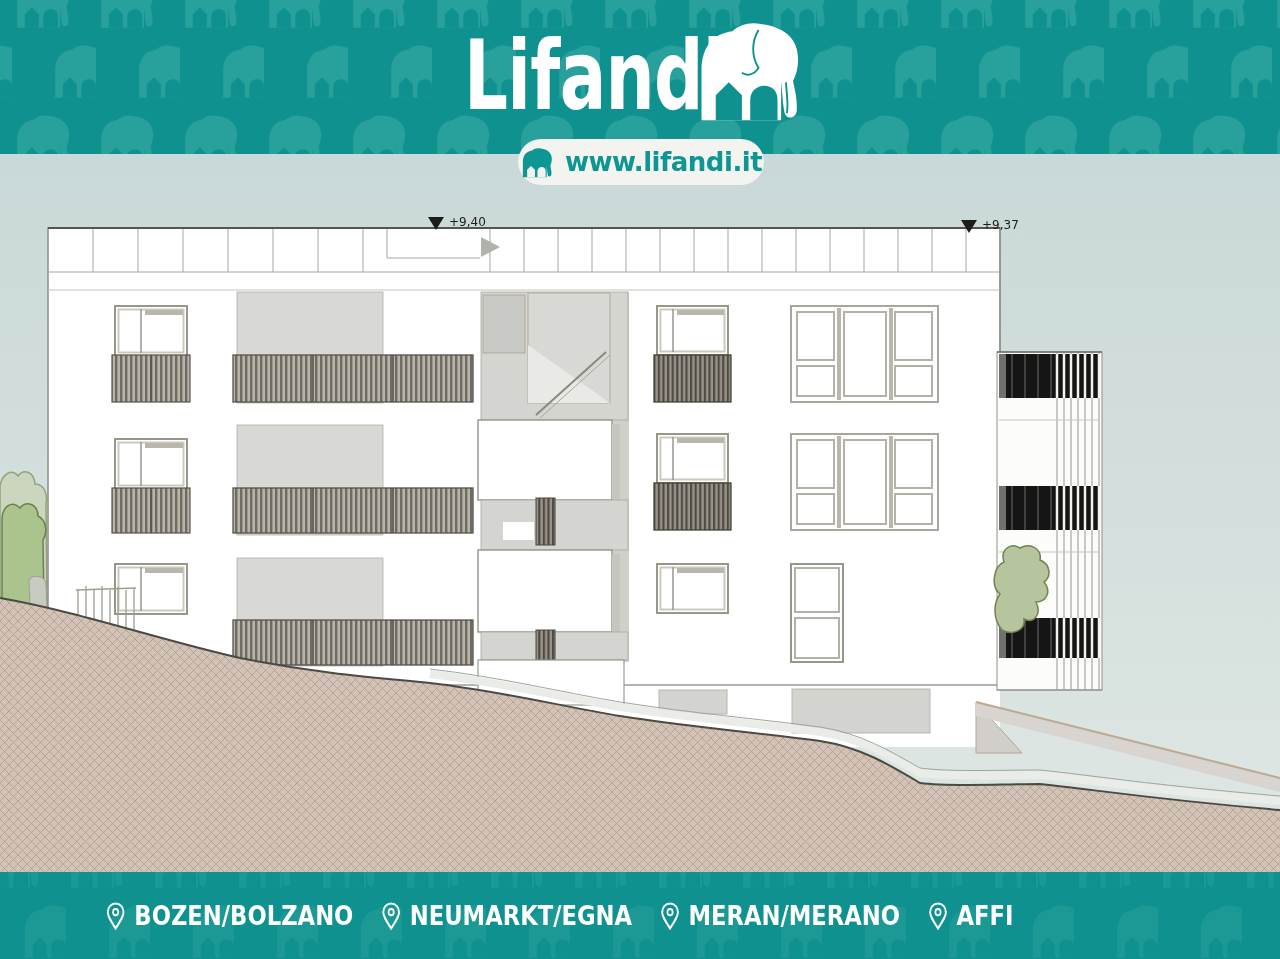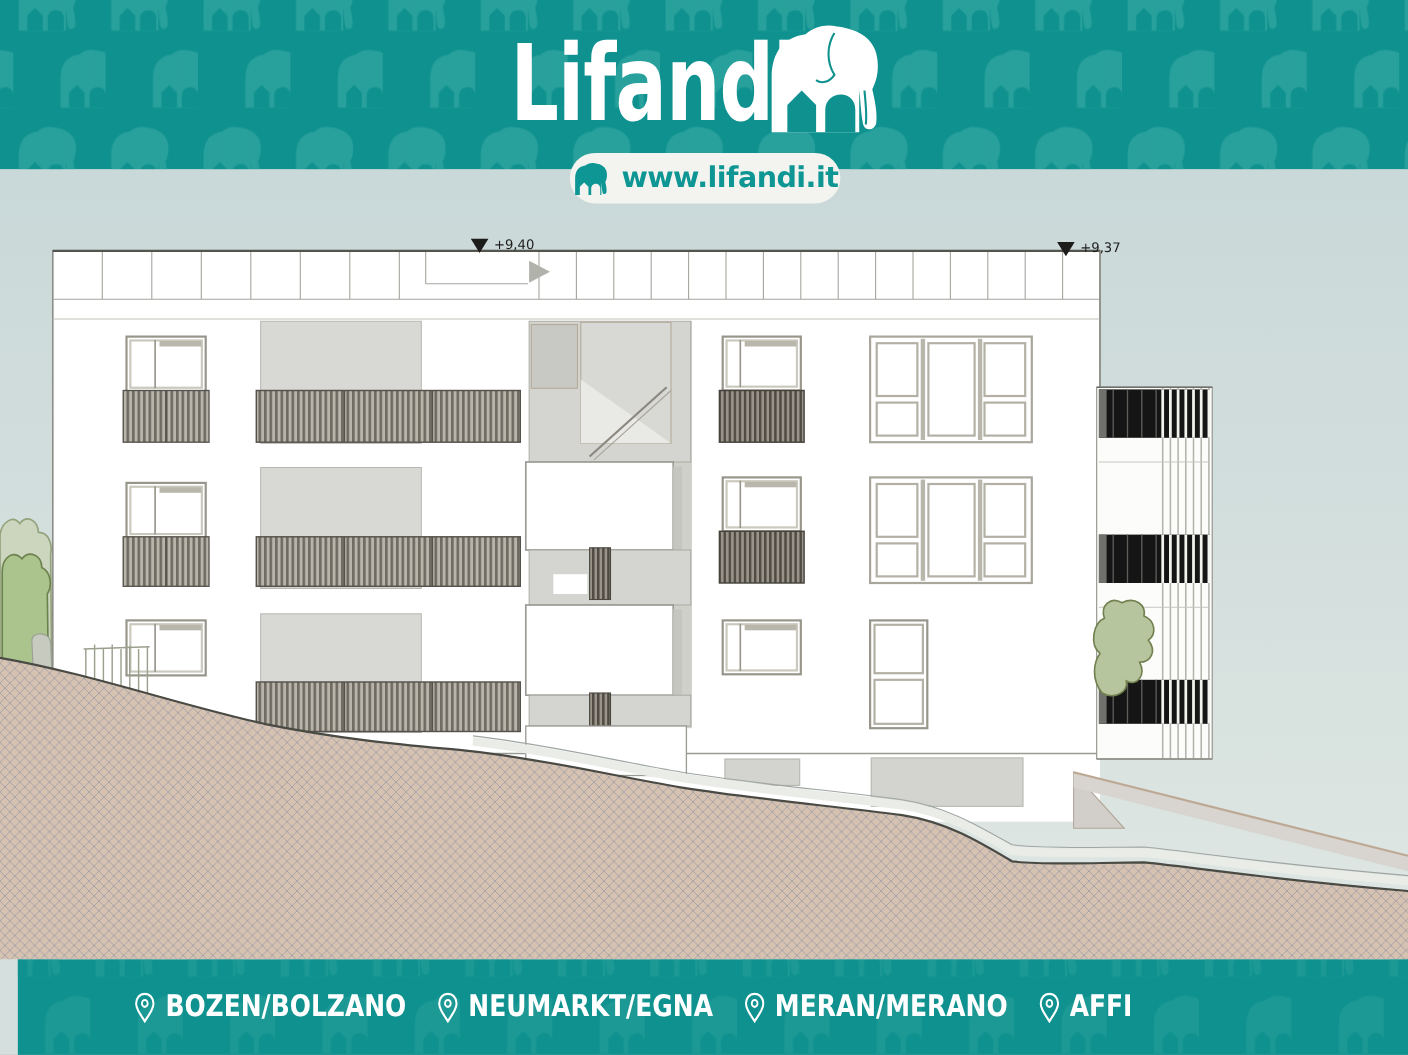--- a/index.html
+++ b/index.html
@@ -7,21 +7,21 @@
           font-family:"DejaVu Sans","Liberation Sans",sans-serif;}
   .hdr{position:absolute;left:0;top:0;width:1280px;height:154px;}
   .hdr svg.bg{position:absolute;left:0;top:0;}
   .logo-text{position:absolute;left:464px;top:28px;font-size:96px;line-height:96px;font-weight:700;
              color:#ffffff;letter-spacing:-1px;transform:scaleX(.72);transform-origin:left top;white-space:nowrap;}
   .ele-logo{position:absolute;left:692px;top:20px;}
   .pill{position:absolute;left:518px;top:139px;width:246px;height:46px;border-radius:23px;background:#f3f4ef;
         display:flex;align-items:center;justify-content:center;gap:9px;z-index:5;}
   .pill-text{font-size:26px;font-weight:700;color:#0e9694;letter-spacing:-.5px;}
   .main-svg{position:absolute;left:0;top:154px;}
-  .ftr{position:absolute;left:16px;top:872px;width:1120px;height:87px;}
+  .ftr{position:absolute;left:0;top:872px;width:1120px;height:87px;}
   .ftr svg.bg{position:absolute;left:0;top:0;}
   .ftr-row{position:absolute;inset:0;display:flex;align-items:center;justify-content:center;gap:34px;
            transform:scaleX(.84);transform-origin:center;}
   .loc{display:flex;align-items:center;gap:11px;}
   .loc-label{font-size:27px;font-weight:700;color:#ffffff;letter-spacing:0;white-space:nowrap;}
   .hidden-defs{position:absolute;width:0;height:0;overflow:hidden;}
 </style>
 </head>
 <body>
 

